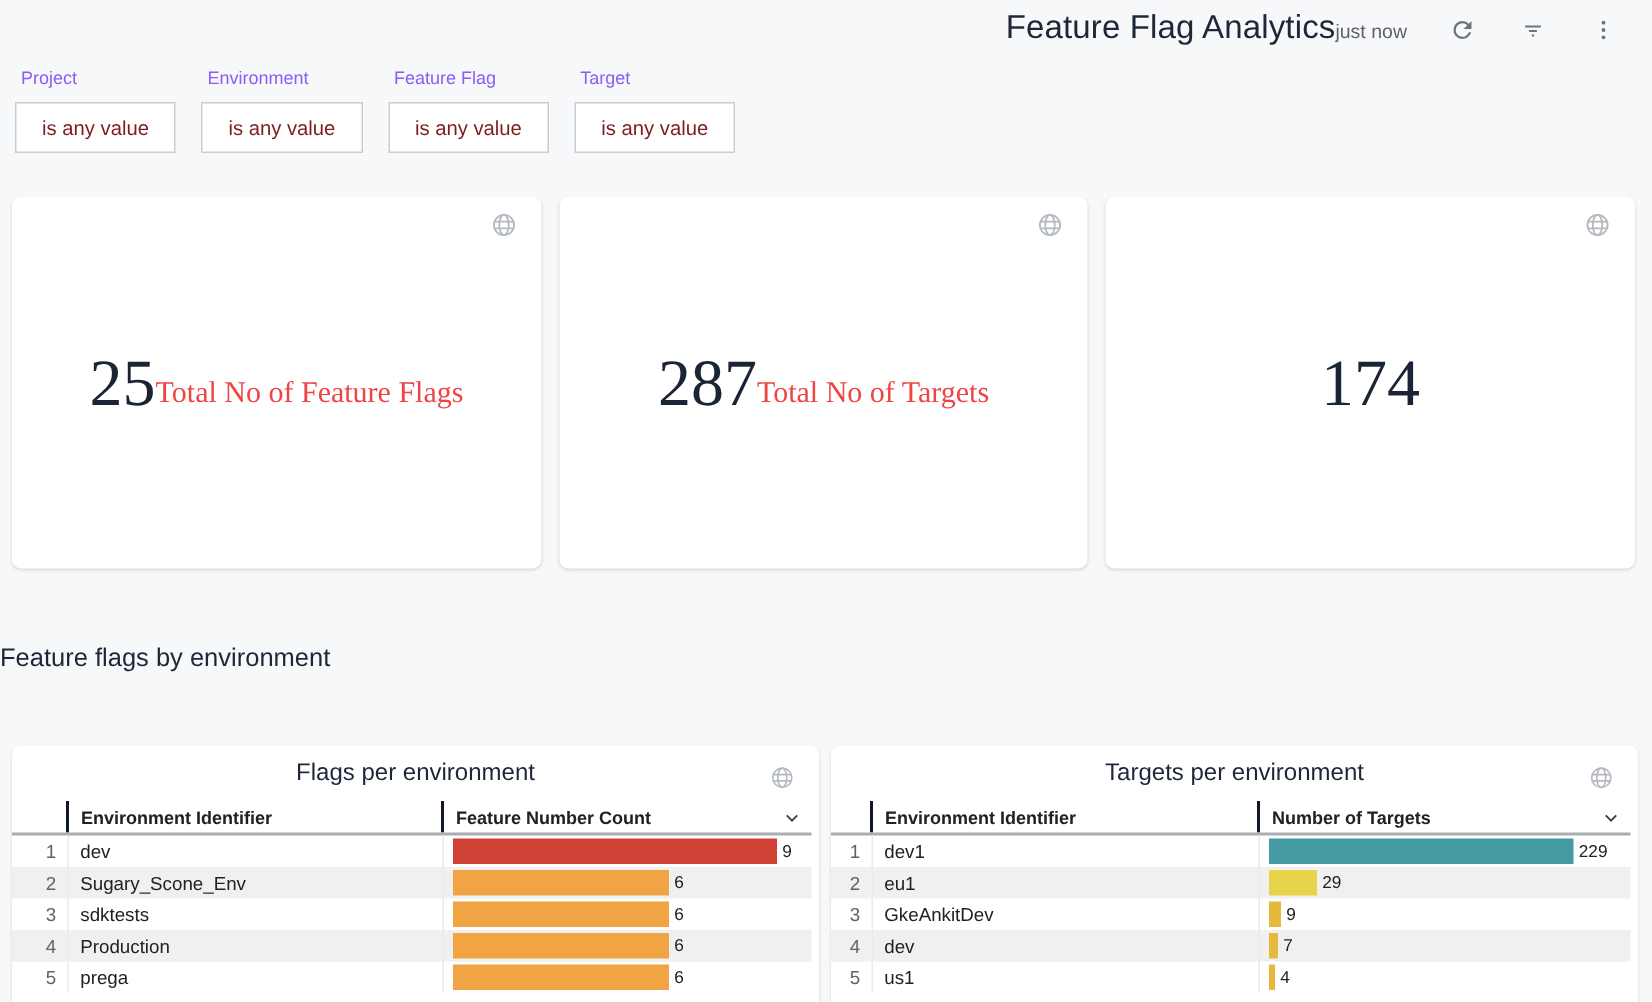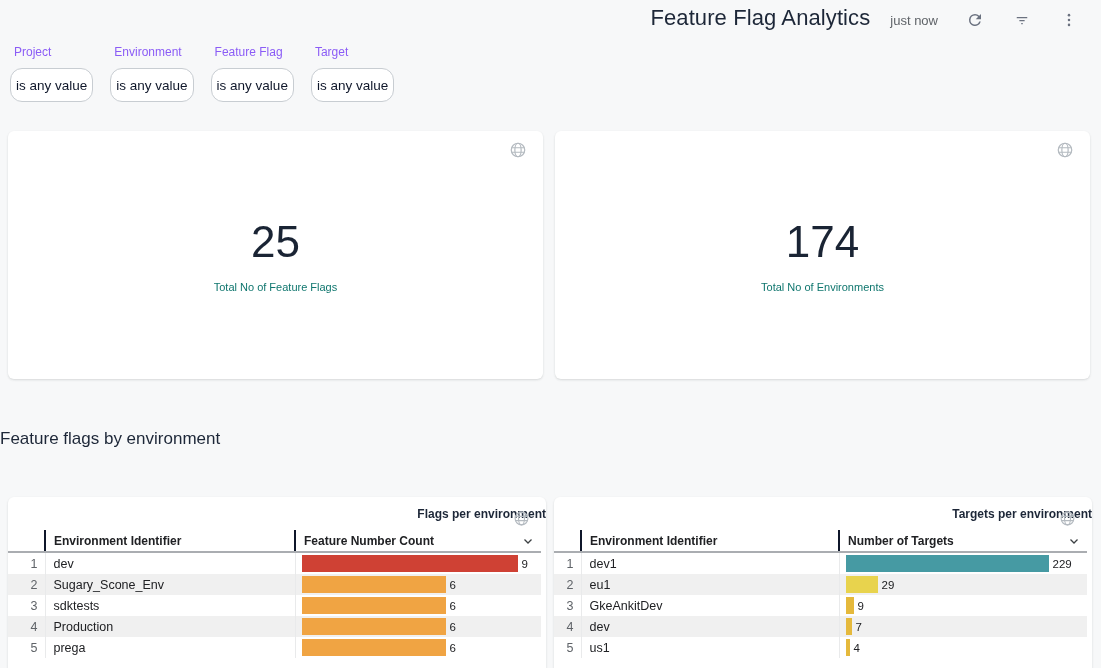--- a/index.html
+++ b/index.html
@@ -9,55 +9,55 @@
     font-family:"Liberation Sans", sans-serif;
     color:#202124;
     overflow:hidden;
     position:relative;
   }
 
   
   .topbar { display:flex; align-items:flex-start; justify-content:flex-end; padding:5px 22px 0 0; }
   .page-title { font-size:22px; font-weight:500; color:#1d2738; letter-spacing:.1px; }
   .topbar-right { display:flex; align-items:center; gap:27px; padding-top:5px; color:#5f6368; }
-  .updated { font-size:13px; color:#5f6368;margin-left:20px; }
+  .updated { font-size:13px; color:#5f6368; }
   .icon-btn { width:20px; height:20px; display:flex; align-items:center; justify-content:center; cursor:pointer; background:none; border:none; }
 
   
   .filters { display:flex; gap:17px; padding:14px 0 0 10px; }
   .filter-label { font-size:12px; color:#8b5cf6; margin:0 0 9px 4px; }
   .filter-btn {
-    height:34px; padding:0 5px; background:#fff;
-    border:1px solid #c8cdd2; border-radius:12px;
+    height:34px; padding:0 17px; background:#fff;
+    border:1px solid #c8cdd2; border-radius:0;
     font-family:"Liberation Sans", sans-serif;
-    font-size:13.5px; color:#0f172a; cursor:pointer;
+    font-size:13.5px; color:#7f1d1d; cursor:pointer;
   }
 
   
   .cards { display:flex; gap:12px; margin:29px 11px 0 8px; }
   .card {
     position:relative; flex:1; height:248px; background:#fff; border-radius:6px;
     box-shadow:0 1px 2px rgba(60,64,67,.12), 0 1px 3px rgba(60,64,67,.06);
-    display:flex; flex-direction:column; align-items:center; justify-content:center;
+    display:flex; flex-direction:row; align-items:center; justify-content:center;font-family:Liberation Serif, serif;
   }
   .card .globe { position:absolute; top:10px; right:16px; }
   .kpi-number { font-size:44px; color:#1a2434; }
-  .kpi-label { font-size:11px; color:#0f766e; margin-top:14px; }
+  .kpi-label { font-size:20px; color:#ef4444; margin-top:14px; }
 
   
   .section-heading { margin-top:50px; text-align:left; font-size:17px; font-weight:400; color:#1d2738; }
 
   
   .panels { display:flex; gap:8px; margin:48px 9px 0 8px; }
   .panel {
     position:relative; flex:1; height:180px; background:#fff; border-radius:6px 6px 0 0;
     box-shadow:0 1px 2px rgba(60,64,67,.12), 0 1px 3px rgba(60,64,67,.06);
     overflow:hidden;
   }
-  .panel-title { text-align:right; padding-top:10px; font-size:12px; color:#1d2738;font-weight:bold; }
+  .panel-title { text-align:center; padding-top:10px; font-size:16px; color:#1d2738; }
   .panel .globe { position:absolute; top:13px; right:16px; }
 
   table { border-collapse:collapse; table-layout:fixed; width:calc(100% - 5px); margin-top:9px; }
   th {
     height:22px; font-size:12px; font-weight:bold; color:#202124; text-align:left;
     padding-left:8px; border-bottom:2px solid #aaadb1; position:relative;
   }
   th + th { border-left:2px solid #0f172a; }
   th .chev { position:absolute; right:6px; top:4px; }
   tbody tr { height:21px; }
@@ -132,22 +132,32 @@
     <div class="kpi-label">Total No of Feature Flags</div>
   </div>
   <div class="card">
     <span class="globe">
       <svg width="18" height="18" viewBox="0 0 24 24" fill="none" stroke="#b4bac0" stroke-width="1.6">
           <circle cx="12" cy="12" r="9"></circle>
           <ellipse cx="12" cy="12" rx="4.2" ry="9"></ellipse>
           <path d="M3.5 9h17M3.5 15h17"></path>
         </svg>
     </span>
+    <div class="kpi-number">287</div>
+    <div class="kpi-label">Total No of Targets</div>
+  </div>
+  <div class="card">
+    <span class="globe">
+      <svg width="18" height="18" viewBox="0 0 24 24" fill="none" stroke="#b4bac0" stroke-width="1.6">
+          <circle cx="12" cy="12" r="9"></circle>
+          <ellipse cx="12" cy="12" rx="4.2" ry="9"></ellipse>
+          <path d="M3.5 9h17M3.5 15h17"></path>
+        </svg>
+    </span>
     <div class="kpi-number">174</div>
-    <div class="kpi-label">Total No of Environments</div>
   </div>
 </div>
 
 <div class="section-heading">Feature flags by environment</div>
 
 <div class="panels">
 
   <div class="panel panel-left">
     <div class="panel-title">Flags per environment</div>
     <span class="globe">

